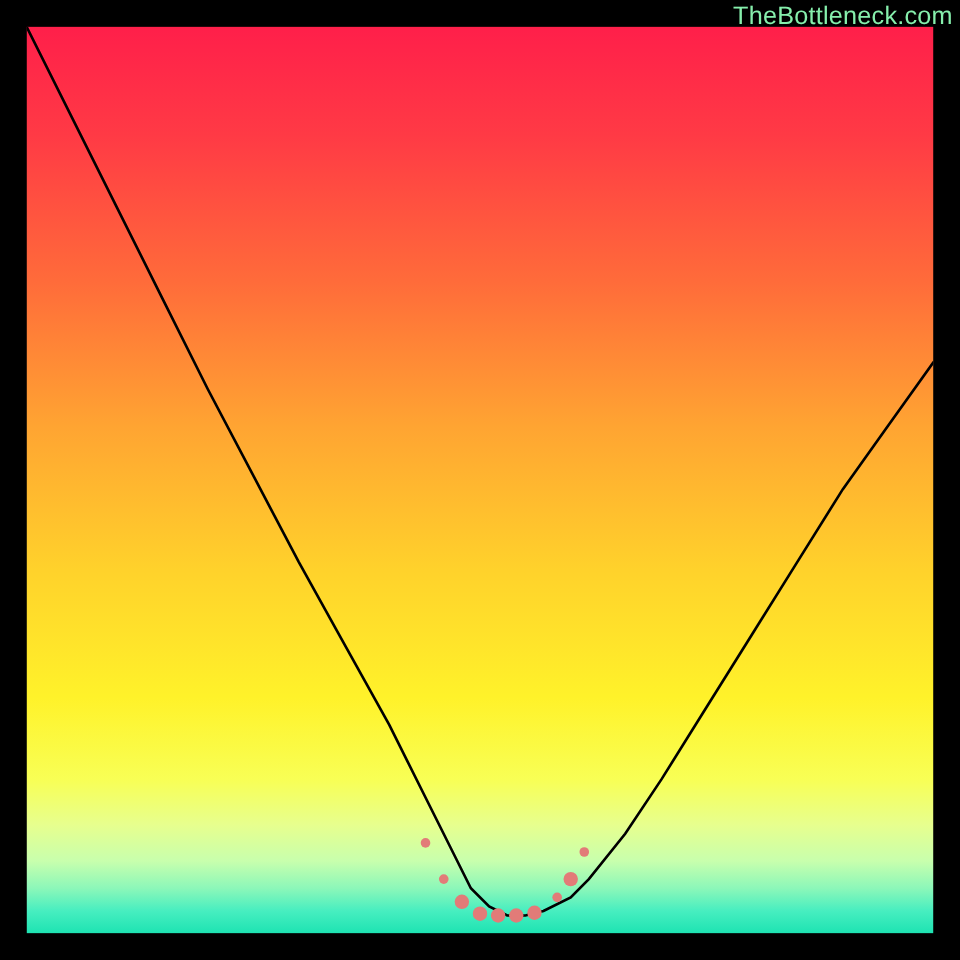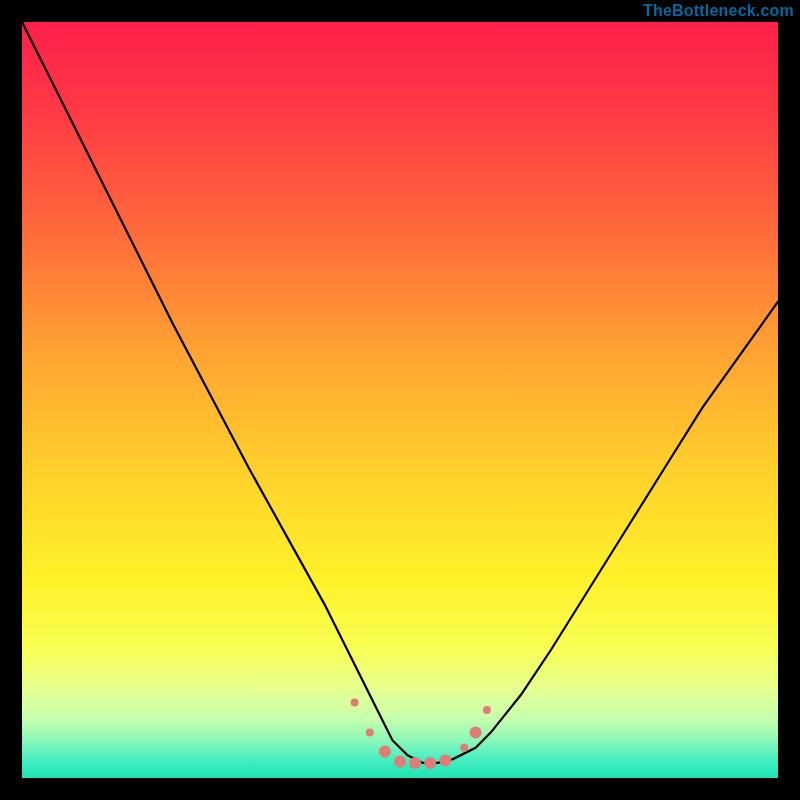--- a/index.html
+++ b/index.html
@@ -24,23 +24,23 @@
     left: 22px;
     top: 22px;
     width: 756px;
     height: 756px;
     overflow: hidden;
   }
   .watermark {
     position: absolute;
     top: 2px;
     right: 6px;
-    color: #0369a1;
-    font-size: 16px;
-    font-weight: 700;
+    color: #86efac;
+    font-size: 21px;
+    font-weight: 400;
     letter-spacing: 0.2px;
     user-select: none;
   }
 </style>
 </head>
 <body>
 
 <div class="frame">
 
   <div class="plot">

